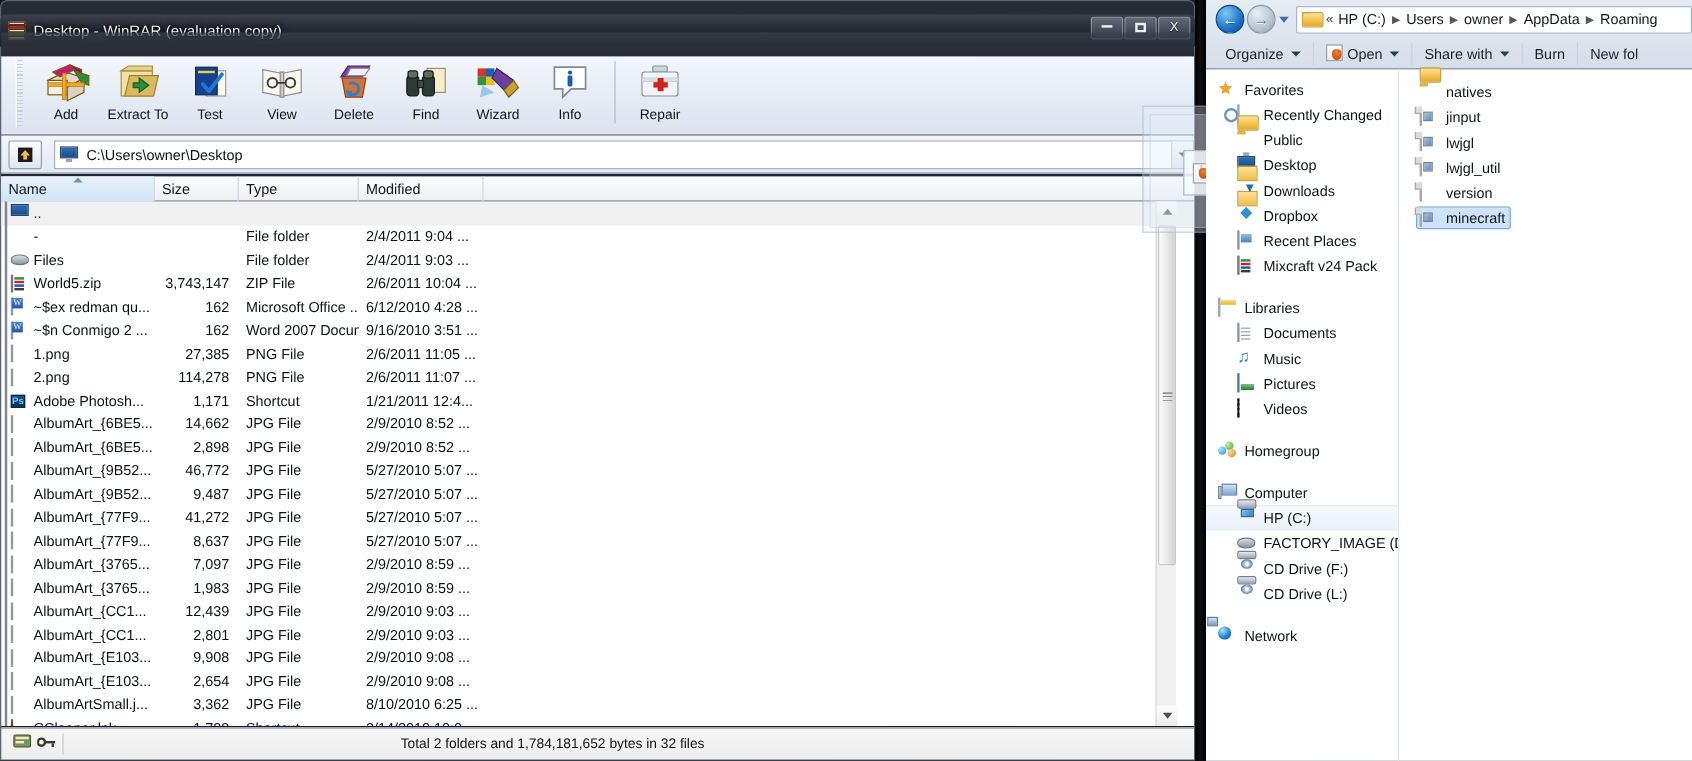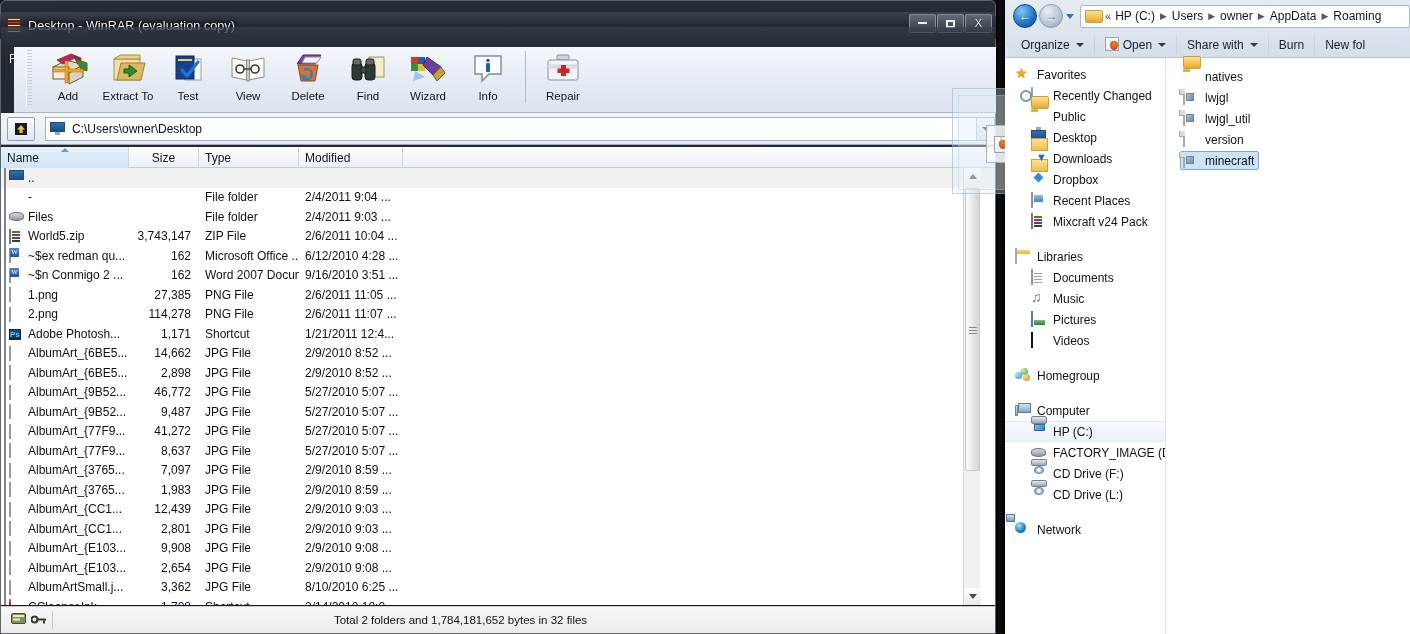--- a/index.html
+++ b/index.html
@@ -72,21 +72,21 @@
     display: flex; align-items: center; padding-left: 8px; gap: 18px;
   }
   .wr-menu-item {
     font-size: 12px; color: #eef1f5; white-space: nowrap;
     text-shadow: 0 1px 2px rgba(0,0,0,.9);
     margin-top: 44px;
   }
 
   
   .wr-toolbar {
-    position: absolute; left: 14px; top: 47px; width: 994px; height: 66px;
+    position: absolute; left: 1px; top: 47px; width: 994px; height: 66px;
     background: linear-gradient(180deg, #f4f7fb 0%, #e6ecf5 50%, #dce4f0 100%);
     border-bottom: 1px solid #a9b4c6;
     display: flex; align-items: flex-start; padding-left: 12px;
   }
   .wr-grip { width: 6px; height: 56px; margin-top: 3px; margin-right: 6px;
     background-image: repeating-linear-gradient(180deg, #c7cedb 0 1px, transparent 1px 3px);
     border-left: 1px solid #fff; }
   .tb-btn {
     width: 60px; height: 62px; display: flex; flex-direction: column;
     align-items: center; justify-content: flex-start; padding-top: 4px;
@@ -129,21 +129,21 @@
   .col {
     height: 21px; font-size: 12px; color: #10151b; display: flex; align-items: center;
     border-right: 1px solid #cfd6e0; padding: 0 6px; position: relative;
   }
   .col.sorted { background: linear-gradient(180deg,#e8f2fb,#cfe4f6); }
   .col .sort-caret {
     position: absolute; left: 50%; top: 1px; margin-left: -4px;
     width: 0; height: 0; border-left: 4px solid transparent; border-right: 4px solid transparent;
     border-bottom: 4px solid #6f95b8;
   }
-  .col.num { justify-content: center; }
+  .col.num { justify-content: flex-start; }
 
   
   .wr-list {
     position: absolute; left: 1px; top: 168px; width: 994px; height: 437px;
     background: #ffffff; overflow: hidden;
   }
   .wr-list-inner { position: absolute; left: 0; top: 0; right: 0; }
   .frow { height: 19.5px; display: flex; align-items: center; font-size: 12px; color: #0d1116; }
   .frow.sel { background: #f0f0f0; }
   .fc-name { width: 128px; display: flex; align-items: center; padding-left: 8px; overflow: hidden; white-space: nowrap; }
@@ -959,20 +959,26 @@
         <div class="ex-files-inner" id="ex-file-rows">
             <div class="exrow">
               <span class="lbl-wrap">
                 <span class="ico"><span class="folder-ico"></span></span>
                 <span>natives</span>
               </span>
             </div>
             <div class="exrow">
               <span class="lbl-wrap">
                 <span class="ico"><span class="file-ico"><span class="inner"></span></span></span>
+                <span>jinput</span>
+              </span>
+            </div>
+            <div class="exrow">
+              <span class="lbl-wrap">
+                <span class="ico"><span class="file-ico"><span class="inner"></span></span></span>
                 <span>lwjgl</span>
               </span>
             </div>
             <div class="exrow">
               <span class="lbl-wrap">
                 <span class="ico"><span class="file-ico"><span class="inner"></span></span></span>
                 <span>lwjgl_util</span>
               </span>
             </div>
             <div class="exrow">

